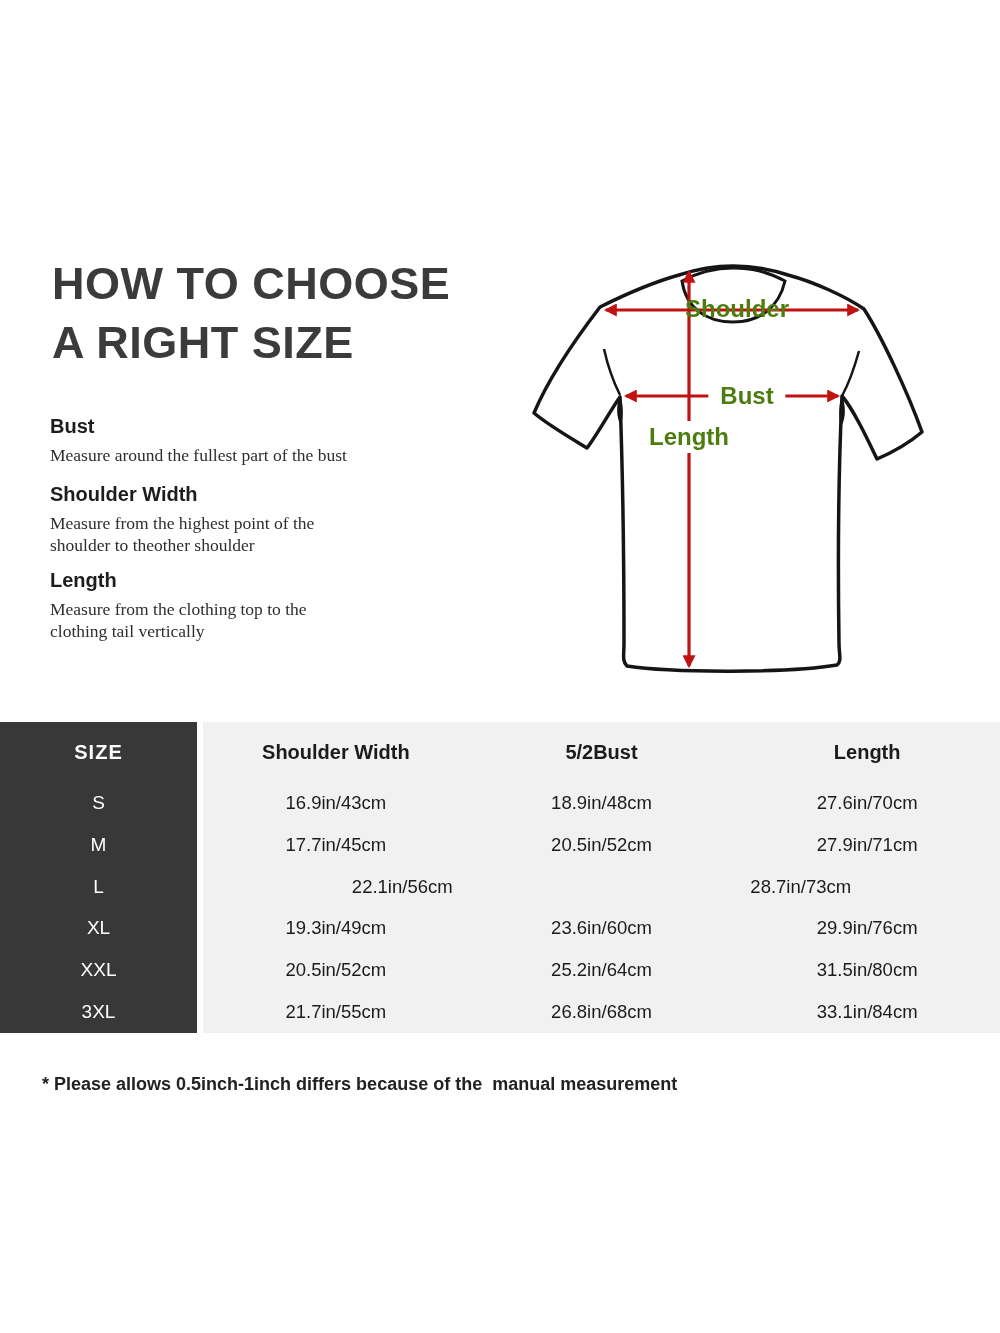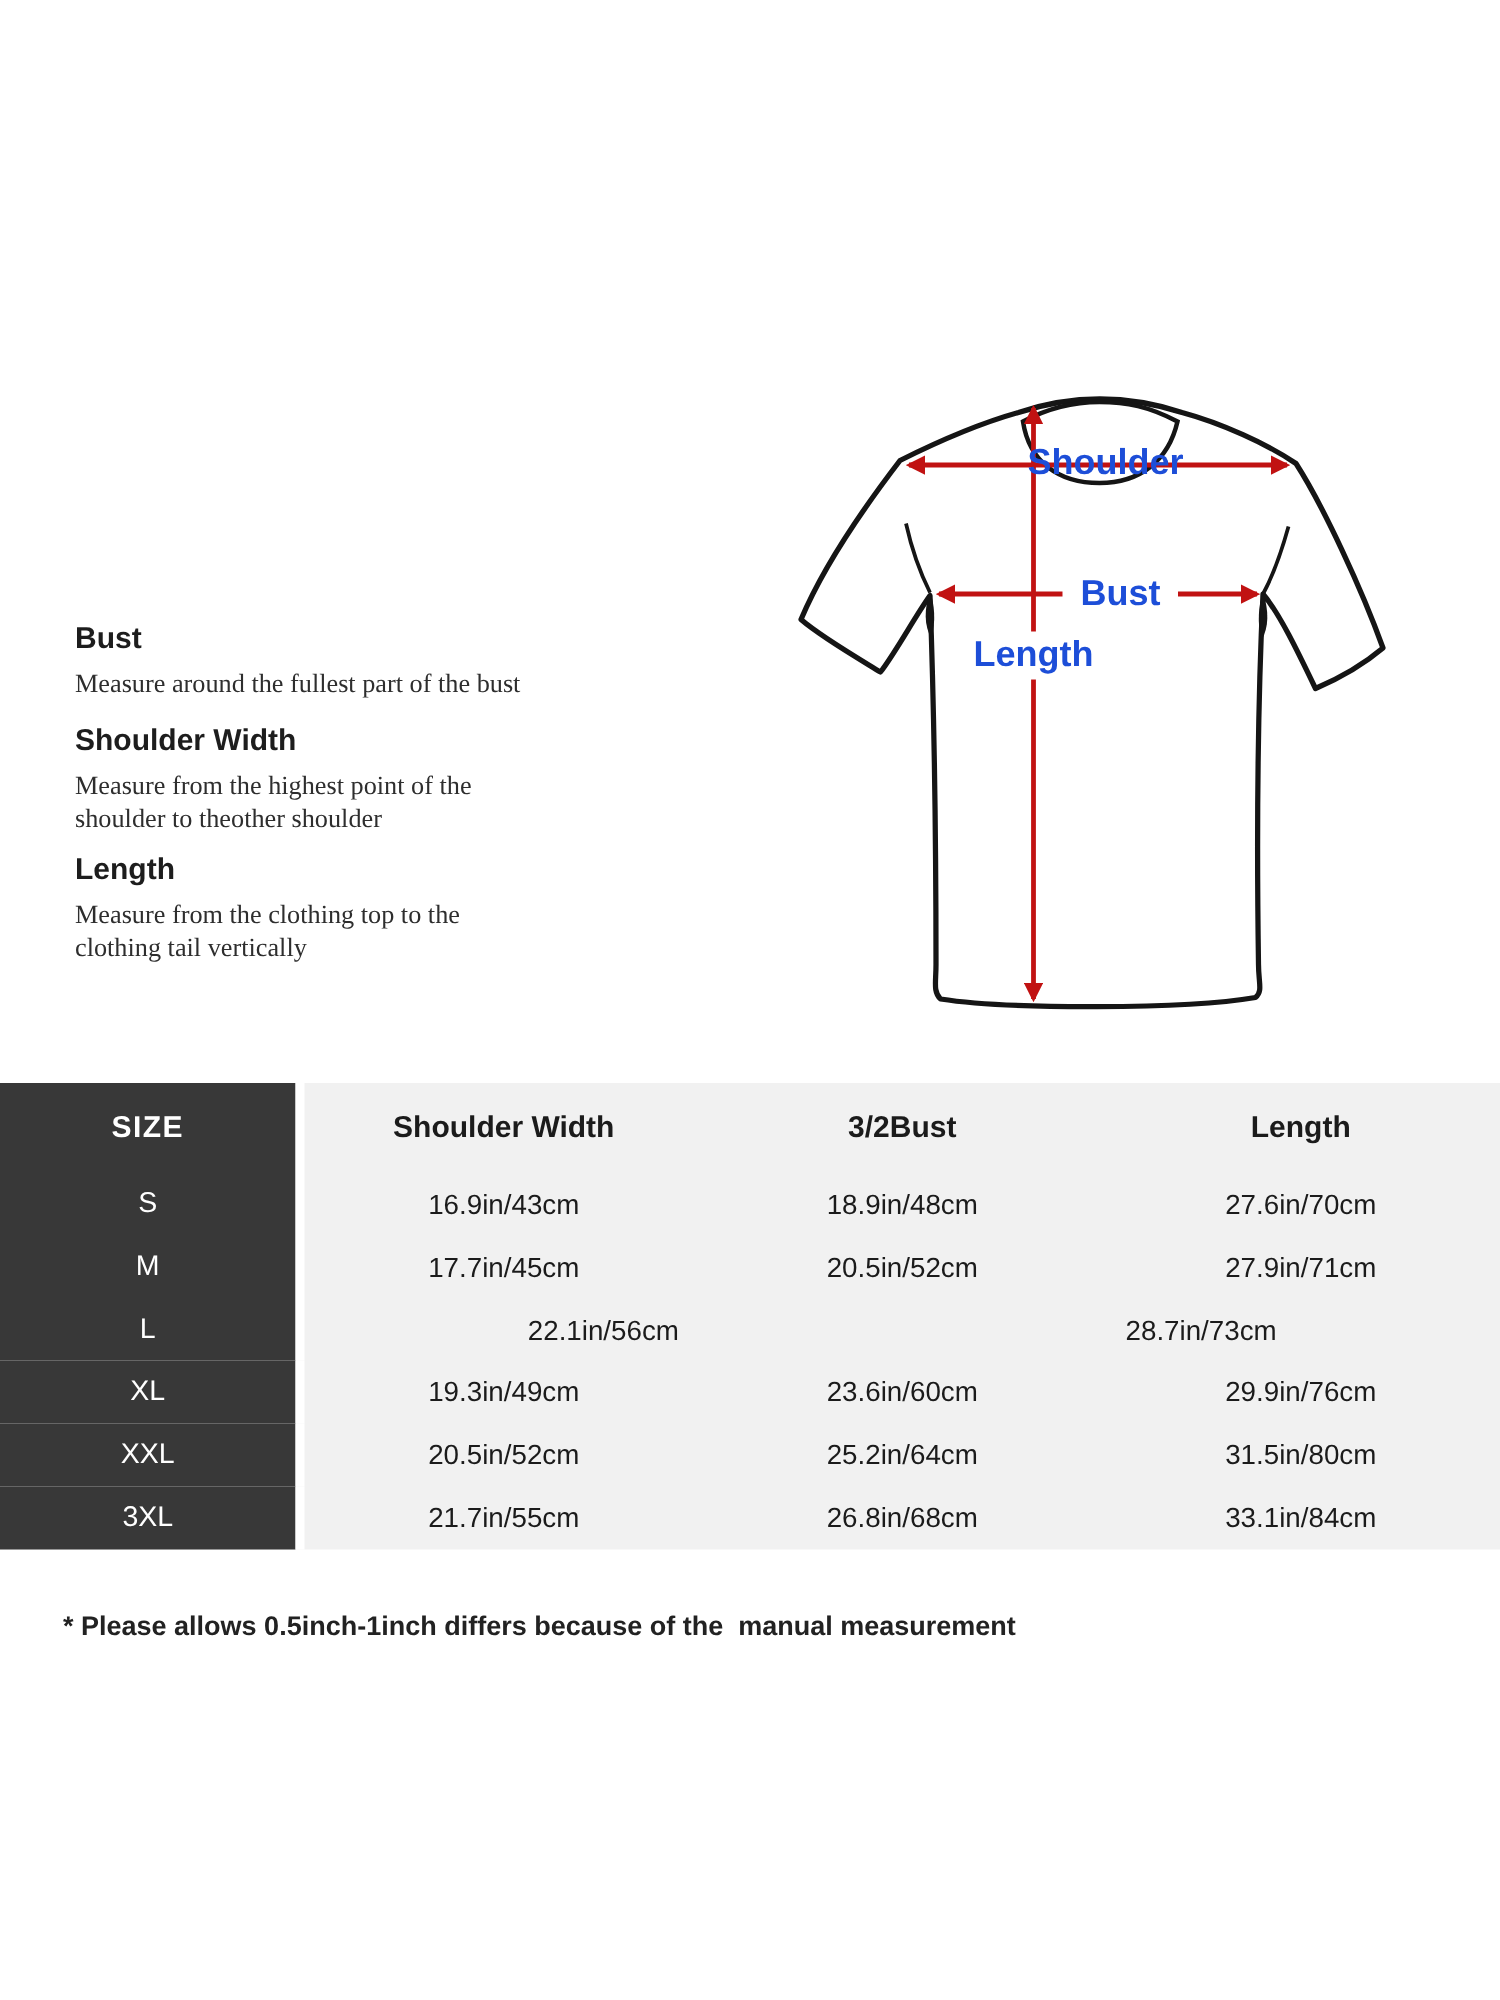--- a/index.html
+++ b/index.html
@@ -22,21 +22,21 @@
   .section-body { font-size:17.5px; color:#2e2e2e; line-height:21.5px; white-space:pre-line;font-family:Liberation Serif, serif; }
   .sec-bust { top:415px; }
   .sec-shoulder { top:483px; }
   .sec-length { top:569px; }
 
   
   .diagram { position:absolute; left:520px; top:245px; width:420px; height:440px; }
   .diagram svg { position:absolute; left:0; top:0; }
   .dlabel {
     position:absolute; transform:translate(-50%,-50%);
-    font-size:24px; font-weight:700; color:#1d4ed8; white-space:nowrap;
+    font-size:24px; font-weight:700; color:#4d7c0f; white-space:nowrap;
   }
   .dlabel-shoulder { left:217px; top:64px; }
   .dlabel-bust { left:227px; top:151px; background:#ffffff; padding:1px 12px; }
   .dlabel-length { left:169px; top:192px; background:#ffffff; padding:2px 8px; }
 
   
   .size-table {
     position:absolute; left:0; top:722px; width:1000px; height:311px;
     background:#f1f1f1; display:flex; flex-direction:column;
   }
@@ -53,20 +53,24 @@
   .footnote {
     position:absolute; left:42px; top:1074px;
     font-size:18px; color:#222222; white-space:pre-wrap;font-weight:bold;
   }
 </style>
 </head>
 <body>
 
 <div class="page">
 
+  <div class="title">
+    <div>HOW TO CHOOSE</div>
+    <div>A RIGHT SIZE</div>
+  </div>
 
   <div class="section sec-bust">
     <div class="section-heading">Bust</div>
     <div class="section-body">Measure around the fullest part of the bust</div>
   </div>
 
   <div class="section sec-shoulder">
     <div class="section-heading">Shoulder Width</div>
     <div class="section-body">Measure from the highest point of the
 shoulder to theother shoulder</div>
@@ -121,21 +125,21 @@
     <span class="dlabel dlabel-shoulder">Shoulder</span>
     <span class="dlabel dlabel-bust">Bust</span>
     <span class="dlabel dlabel-length">Length</span>
   </div>
 
   <div class="size-table">
     <div class="tr head">
       <div class="td c-size">SIZE</div>
       <div class="td c-gap"></div>
       <div class="td c-data">Shoulder Width</div>
-      <div class="td c-data">3/2Bust</div>
+      <div class="td c-data">5/2Bust</div>
       <div class="td c-data">Length</div>
     </div>
 
     <div class="tr">
       <div class="td c-size">S</div>
       <div class="td c-gap"></div>
       <div class="td c-data">16.9in/43cm</div>
       <div class="td c-data">18.9in/48cm</div>
       <div class="td c-data">27.6in/70cm</div>
     </div>

